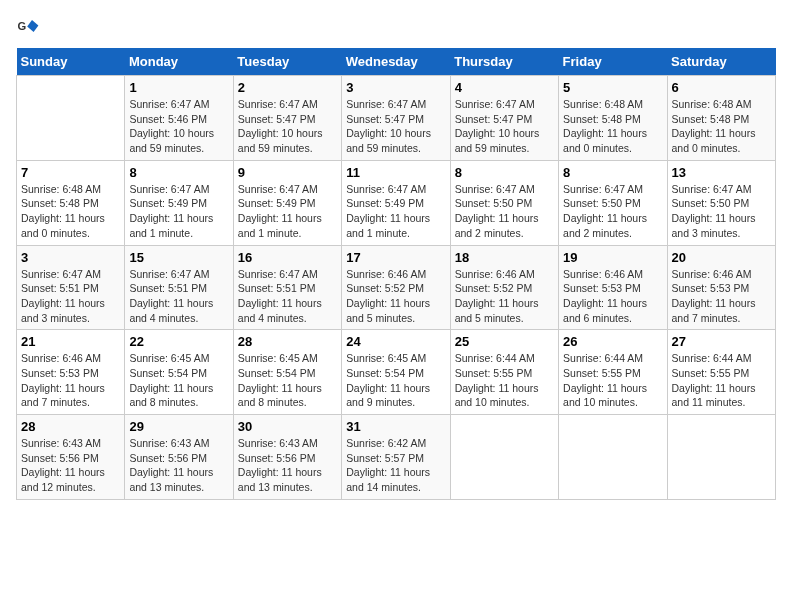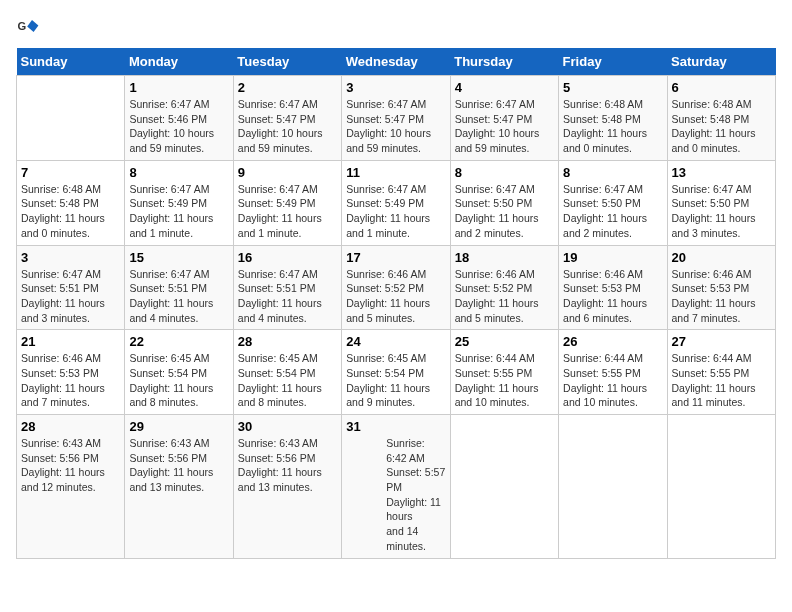--- a/index.html
+++ b/index.html
@@ -337,21 +337,21 @@
         </td>
         <td>
           <span class="day-number">30</span>
           <div class="day-info" style="white-space: pre-line;">Sunrise: 6:43 AM
 Sunset: 5:56 PM
 Daylight: 11 hours
 and 13 minutes.</div>
         </td>
         <td>
           <span class="day-number">31</span>
-          <div class="day-info" style="white-space: pre-line; margin-left: 40px;">Sunrise: 6:42 AM
+          <div class="day-info" style="white-space: pre-line;">Sunrise: 6:42 AM
 Sunset: 5:57 PM
 Daylight: 11 hours
 and 14 minutes.</div>
         </td>
         <td class="empty-cell"></td>
         <td class="empty-cell"></td>
         <td class="empty-cell"></td>
       </tr>
     </tbody>
 </table>

